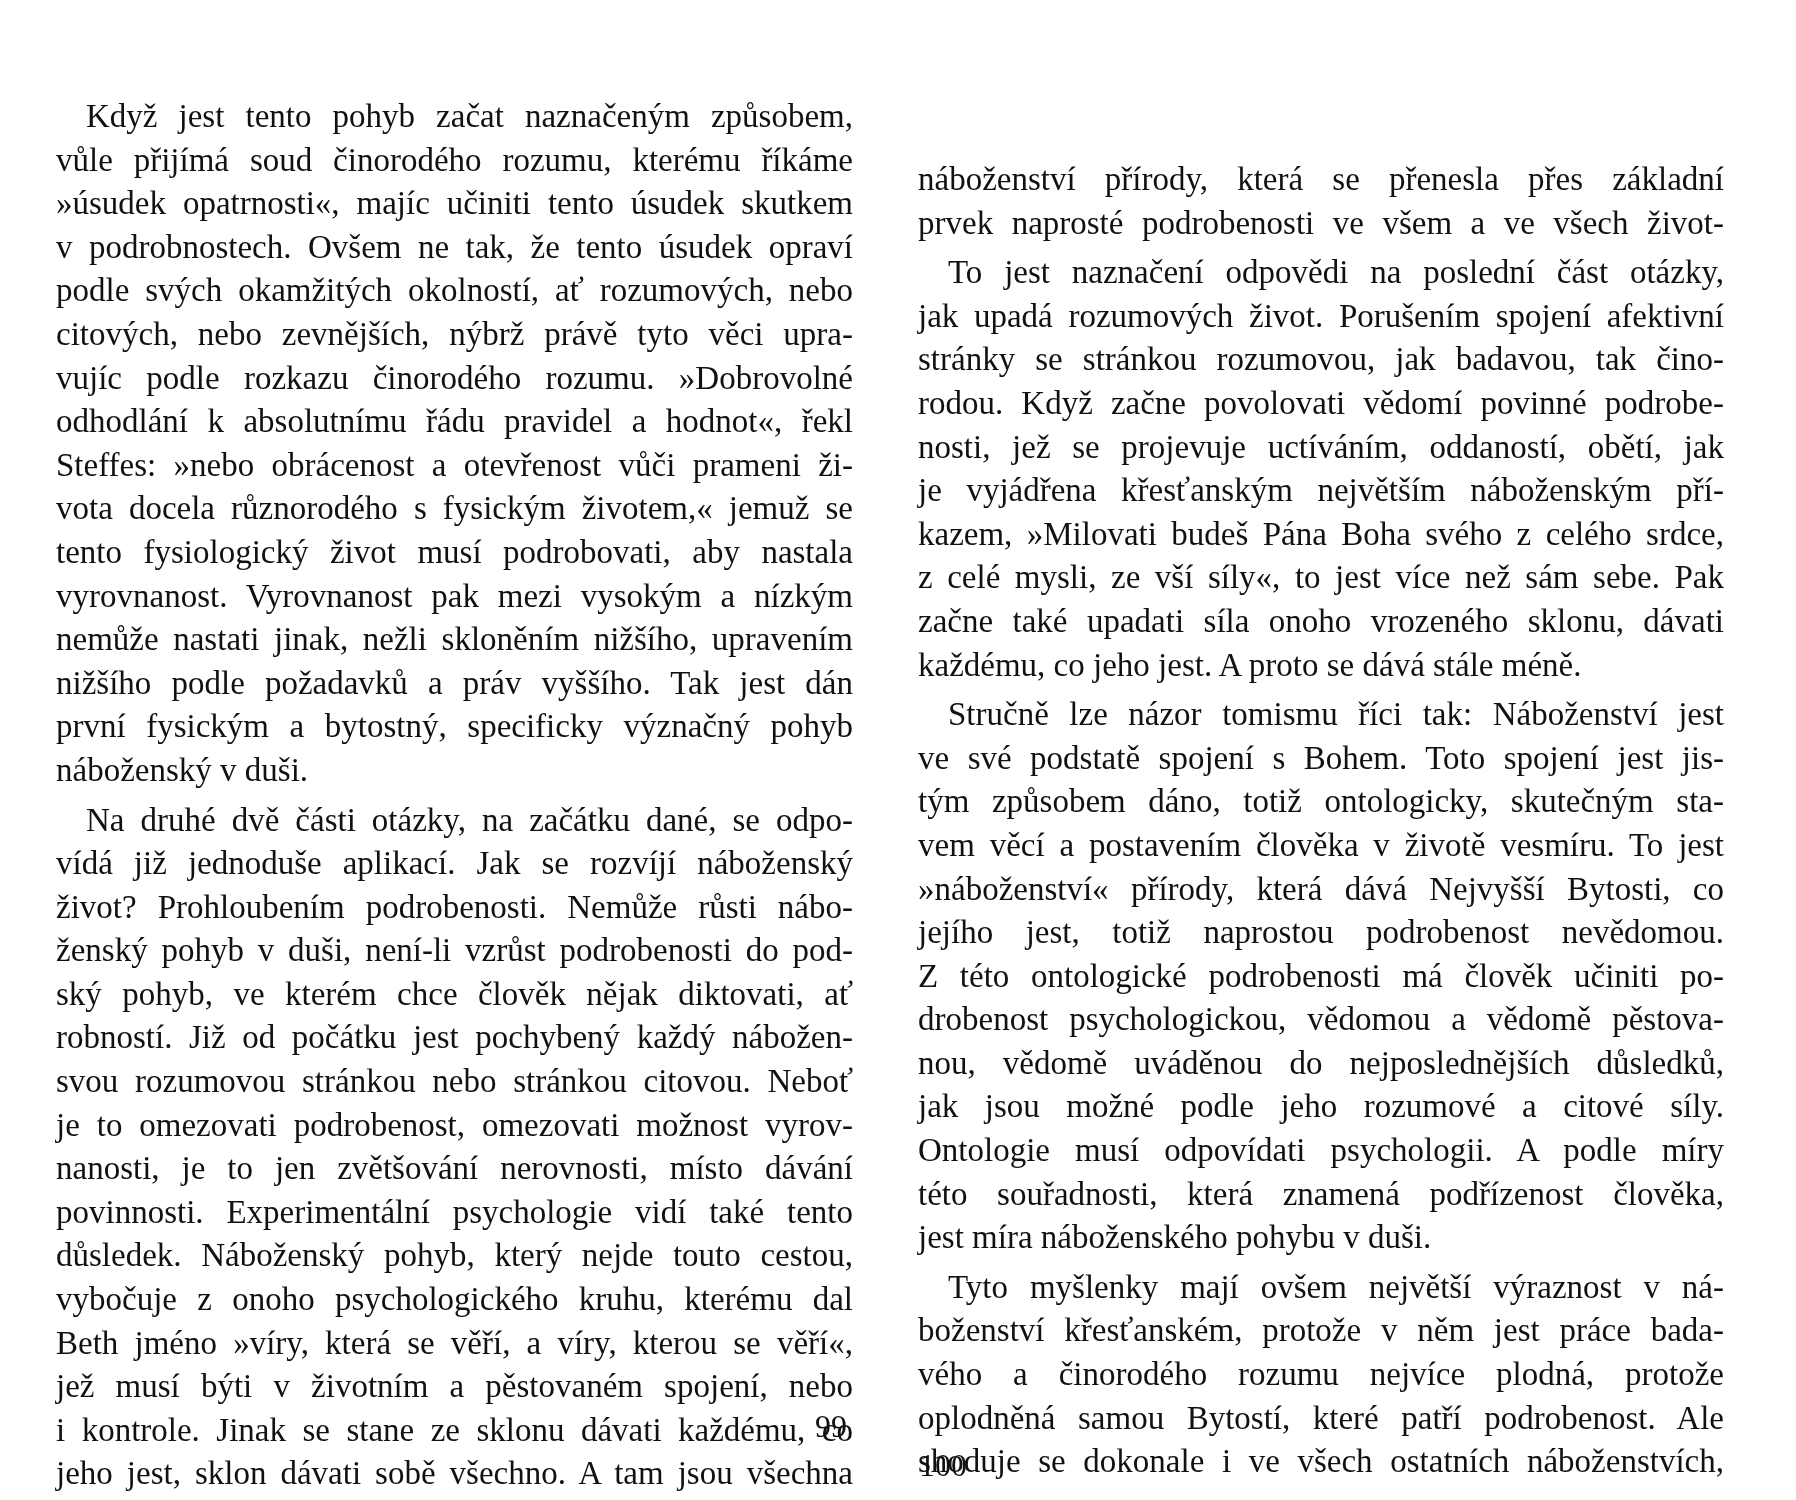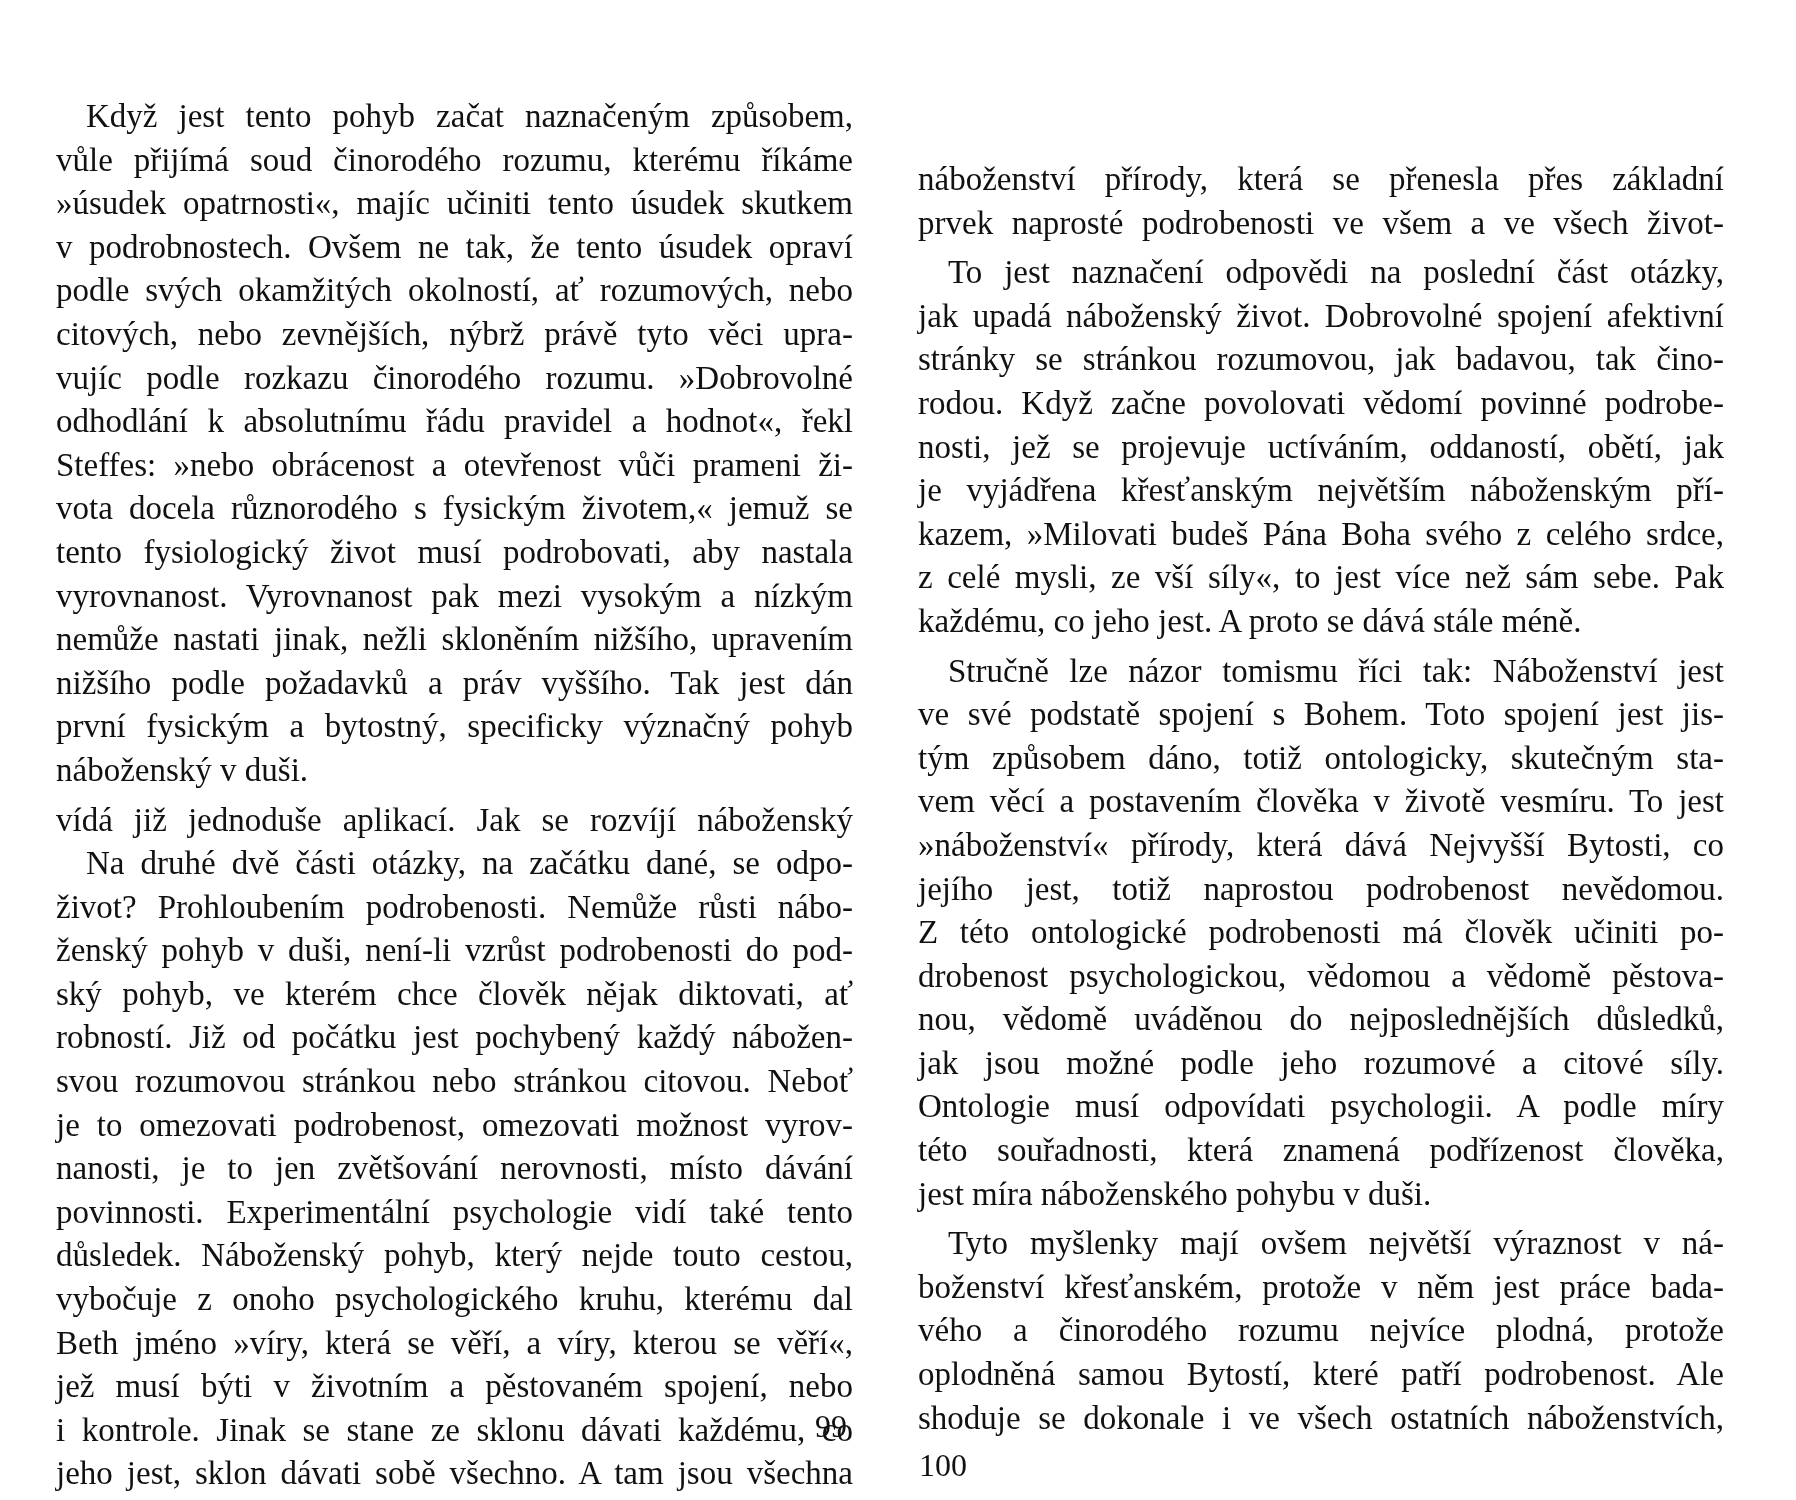--- a/index.html
+++ b/index.html
@@ -51,22 +51,22 @@
         <span class="line" style="white-space: normal;">vota docela různorodého s fysickým životem,« jemuž se</span>
         <span class="line" style="white-space: normal;">tento fysiologický život musí podrobovati, aby nastala</span>
         <span class="line" style="white-space: normal;">vyrovnanost. Vyrovnanost pak mezi vysokým a nízkým</span>
         <span class="line" style="white-space: normal;">nemůže nastati jinak, nežli skloněním nižšího, upravením</span>
         <span class="line" style="white-space: normal;">nižšího podle požadavků a práv vyššího. Tak jest dán</span>
         <span class="line" style="white-space: normal;">první fysickým a bytostný, specificky význačný pohyb</span>
         <span class="line last" style="white-space: nowrap;">náboženský v duši.</span>
       </div>
       <div class="para-gap"></div>
       <div>
+        <span class="line indent" style="white-space: normal;">Na druhé dvě části otázky, na začátku dané, se odpo-</span>
         <span class="line" style="white-space: normal;">vídá již jednoduše aplikací. Jak se rozvíjí náboženský</span>
-        <span class="line indent" style="white-space: normal;">Na druhé dvě části otázky, na začátku dané, se odpo-</span>
         <span class="line" style="white-space: normal;">život? Prohloubením podrobenosti. Nemůže růsti nábo-</span>
         <span class="line" style="white-space: normal;">ženský pohyb v duši, není-li vzrůst podrobenosti do pod-</span>
         <span class="line" style="white-space: normal;">ský pohyb, ve kterém chce člověk nějak diktovati, ať</span>
         <span class="line" style="white-space: normal;">robností. Již od počátku jest pochybený každý nábožen-</span>
         <span class="line" style="white-space: normal;">svou rozumovou stránkou nebo stránkou citovou. Neboť</span>
         <span class="line" style="white-space: normal;">je to omezovati podrobenost, omezovati možnost vyrov-</span>
         <span class="line" style="white-space: normal;">nanosti, je to jen zvětšování nerovnosti, místo dávání</span>
         <span class="line" style="white-space: normal;">povinnosti. Experimentální psychologie vidí také tento</span>
         <span class="line" style="white-space: normal;">důsledek. Náboženský pohyb, který nejde touto cestou,</span>
         <span class="line" style="white-space: normal; font-family: Liberation Serif, serif;">vybočuje z onoho psychologického kruhu, kterému dal</span>
@@ -81,27 +81,28 @@
 
 <div class="page page-right">
   <div class="col col-right" id="col-right">
       <div>
         <span class="line" style="white-space: normal;">náboženství  přírody, která se přenesla přes základní</span>
         <span class="line" style="white-space: normal;">prvek naprosté podrobenosti ve všem a ve všech život-</span>
       </div>
       <div class="para-gap"></div>
       <div>
         <span class="line indent" style="white-space: normal;">To jest naznačení odpovědi na poslední část otázky,</span>
-        <span class="line" style="white-space: normal;">jak upadá náboženský život. Dobrovolné spojení afektivní</span>
+        <span class="line" style="white-space: normal;">jak upadá rozumových život. Porušením spojení afektivní</span>
         <span class="line" style="white-space: normal;">stránky se stránkou rozumovou, jak badavou, tak čino-</span>
         <span class="line" style="white-space: normal;">rodou. Když začne povolovati vědomí povinné podrobe-</span>
         <span class="line" style="white-space: normal;">nosti, jež se projevuje uctíváním, oddaností, obětí, jak</span>
         <span class="line" style="white-space: normal;">je vyjádřena křesťanským největším náboženským pří-</span>
         <span class="line" style="white-space: normal;">kazem, »Milovati budeš Pána Boha svého z celého srdce,</span>
         <span class="line" style="white-space: normal;">z celé mysli, ze vší síly«, to jest více než sám sebe. Pak</span>
+        <span class="line" style="white-space: normal;">začne také upadati síla onoho vrozeného sklonu, dávati</span>
         <span class="line last" style="white-space: nowrap;">každému, co jeho jest. A proto se dává stále méně.</span>
       </div>
       <div class="para-gap"></div>
       <div>
         <span class="line indent" style="white-space: normal;">Stručně lze názor tomismu říci tak: Náboženství jest</span>
         <span class="line" style="white-space: normal;">ve své podstatě spojení s Bohem. Toto spojení jest jis-</span>
         <span class="line" style="white-space: normal;">tým způsobem dáno, totiž ontologicky, skutečným sta-</span>
         <span class="line" style="white-space: normal;">vem věcí a postavením člověka v životě vesmíru. To jest</span>
         <span class="line" style="white-space: normal;">»náboženství« přírody, která dává Nejvyšší Bytosti, co</span>
         <span class="line" style="white-space: normal;">jejího jest, totiž naprostou podrobenost nevědomou.</span>

